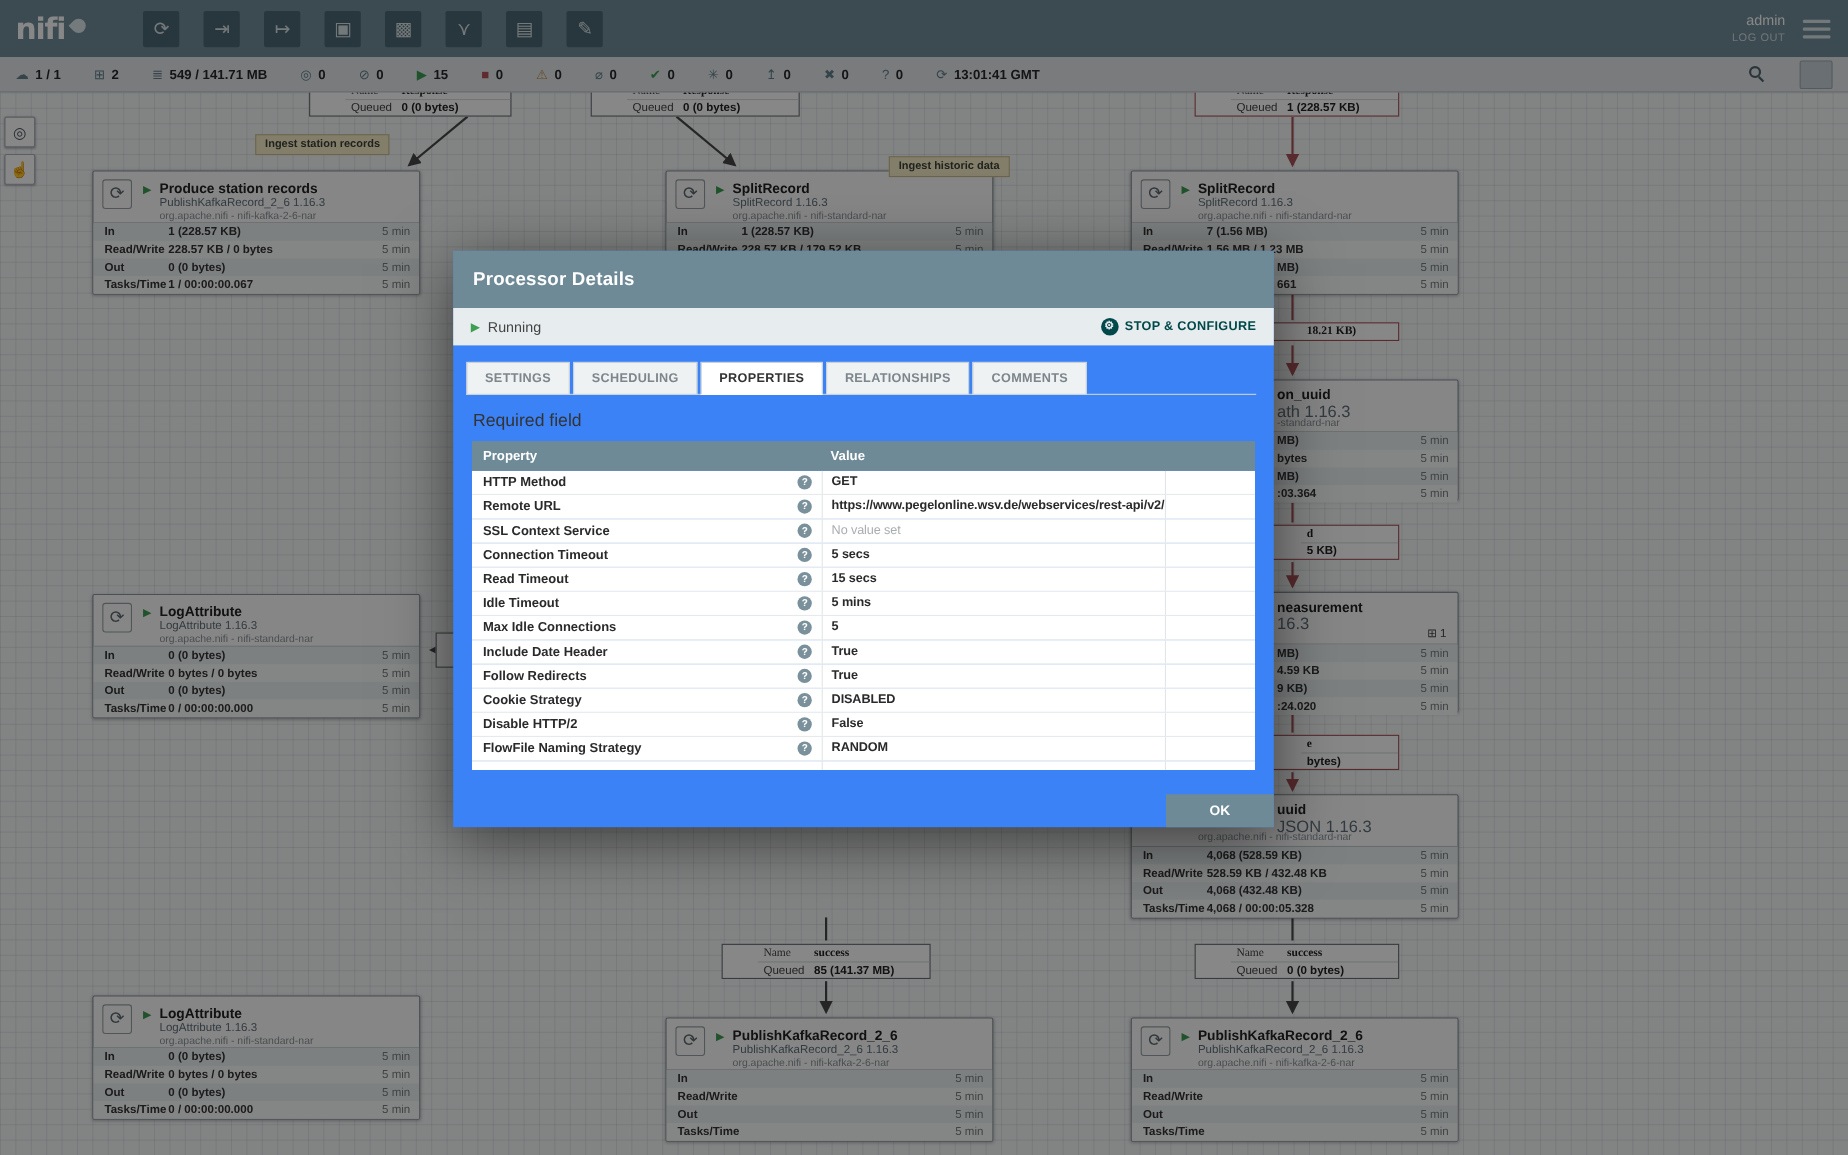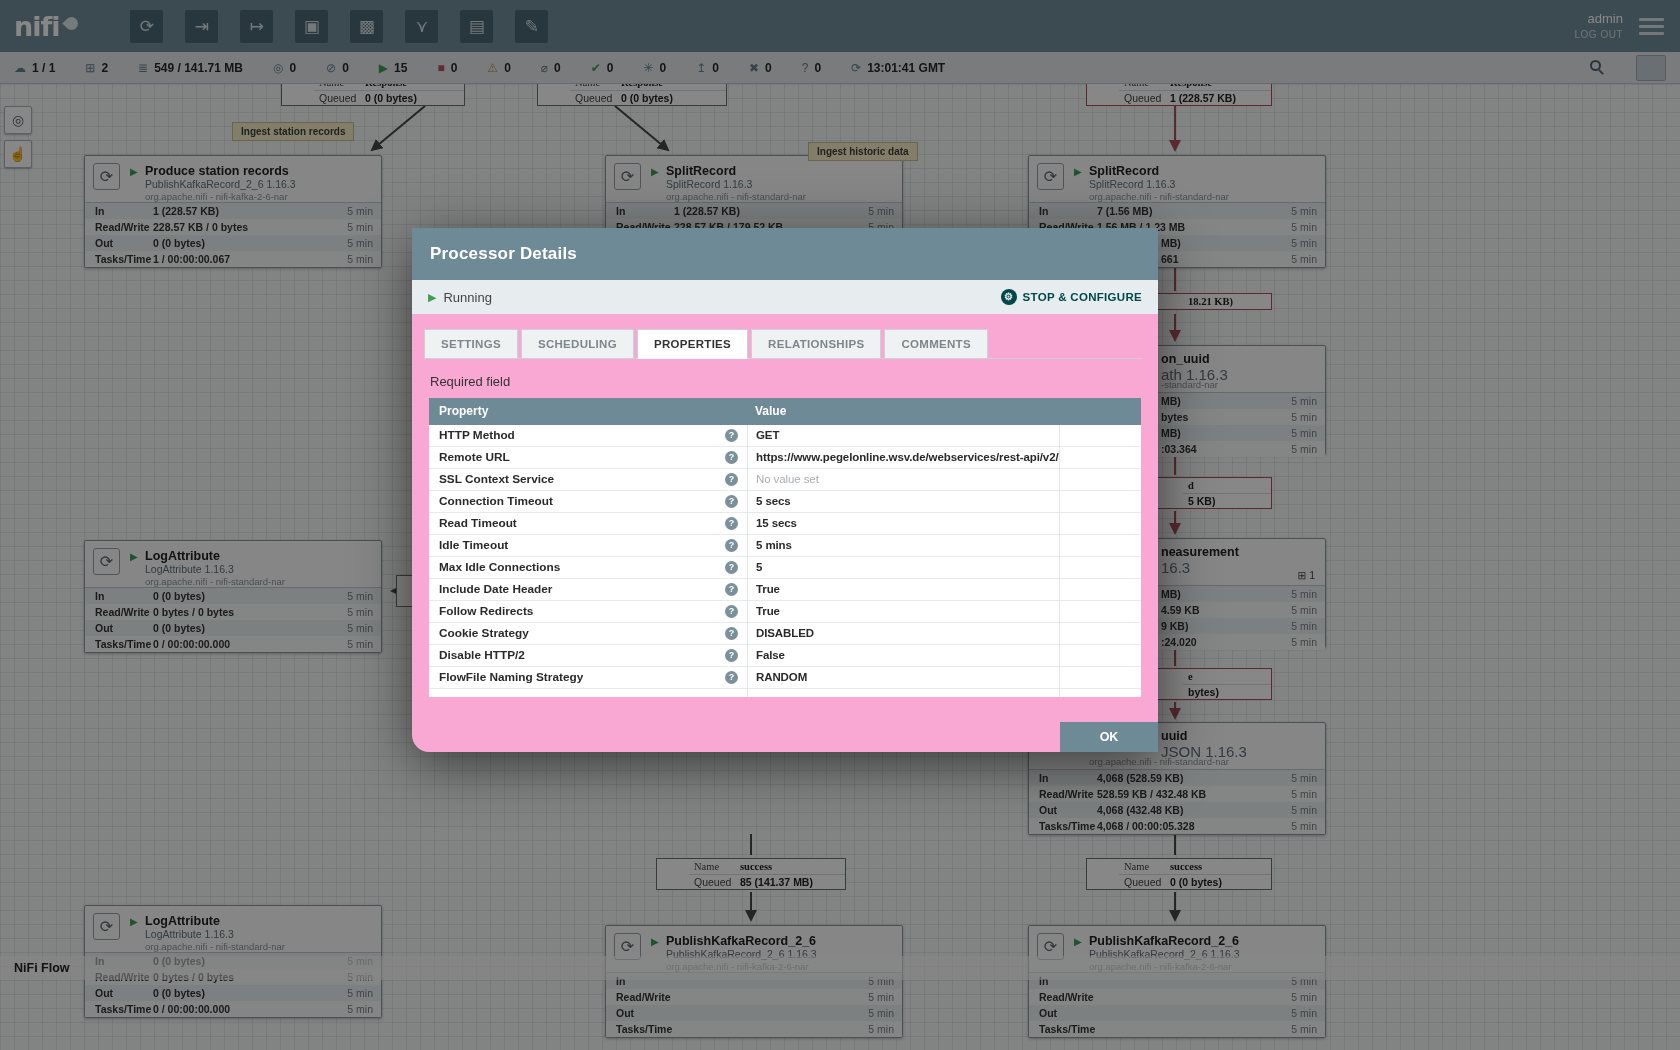--- a/index.html
+++ b/index.html
@@ -86,37 +86,37 @@
                 border-radius:2px; z-index:20; text-align:center; line-height:26px; font-size:14px;
                 color:#4E5A60; box-shadow:0 1px 2px rgba(0,0,0,0.25); cursor:pointer; }
 
   .breadcrumb-bar { position:absolute; left:0; top:956px; width:100%; height:24px;
                     background:rgba(255,255,255,0.55); z-index:15; line-height:24px;
                     padding-left:14px; font-size:12.5px; color:#222; font-weight:bold; }
 
   
   .overlay { position:absolute; inset:0; background:rgba(0,0,0,0.47); z-index:40; }
 
-  .dialog { position:absolute; left:412px; top:228px; width:746px; height:524px; background:#f9a8d4;
-            z-index:50; box-shadow:0 12px 55px rgba(0,0,0,0.55); font-size:12px;border-radius:17px; }
+  .dialog { position:absolute; left:412px; top:228px; width:746px; height:524px; background:#3b82f6;
+            z-index:50; box-shadow:0 12px 55px rgba(0,0,0,0.55); font-size:12px; }
   .dlg-header { height:52px; background:#6E8A97; display:flex; align-items:center; padding-left:18px; }
   .dlg-title { color:#FFF; font-size:17px; font-weight:bold; letter-spacing:0.2px; }
   .dlg-status { height:34px; background:#E7ECEF; display:flex; align-items:center; padding:0 16px; }
   .run-state { display:flex; align-items:center; gap:7px; color:#444; font-size:13px; }
   .run-state .tri { color:#3E9E52; font-size:11px; }
   .stop-config { margin-left:auto; display:flex; align-items:center; gap:6px; color:#004849;
                  font-size:11.5px; font-weight:bold; letter-spacing:0.3px; cursor:pointer; }
   .sc-icon { width:16px; height:16px; background:#004849; border-radius:50%; color:#E7ECEF;
              font-size:10px; line-height:16px; text-align:center; }
   .dlg-tabs { display:flex; margin:14px 16px 0 12px; border-bottom:1px solid #C9D1D5; height:31px; }
   .tab { padding:0 16px; line-height:29px; font-size:11.5px; font-weight:bold; color:#7D868C;
          background:#EFF2F3; border:1px solid #C9D1D5; margin-right:3px; letter-spacing:0.3px;
          cursor:pointer; position:relative; top:1px; }
   .tab.active { background:#FFF; color:#333; border-bottom-color:#FFF; }
-  .required-note { margin:15px 18px 9px 18px; font-size:13px; color:#333; }
+  .required-note { margin:15px 18px 9px 18px; font-size:16px; color:#333; }
   .ptable { margin:0 17px; }
   .ptable-head { display:flex; height:27px; background:#6E8A97; color:#FFF; font-weight:bold;
                  line-height:27px; font-size:12px; }
   .ph-prop { width:318px; padding-left:10px; }
   .ph-val { padding-left:8px; }
   .prows { height:272px; overflow:hidden; }
   .prow { display:flex; height:22px; line-height:21px; border-bottom:1px solid #E6EAEC; background:#FFF; }
   .pname { width:318px; padding-left:10px; position:relative; font-weight:bold; color:#2A2A2A;
            font-size:11.8px; white-space:nowrap; }
   .help-badge { position:absolute; right:9px; top:4px; width:13px; height:13px; background:#7A909B;
@@ -532,23 +532,20 @@
     <div class="search-wrap">
       <span class="search-circle"></span>
       <span class="search-handle"></span>
     </div>
     <div class="sq-button"></div>
   </div>
 
   <div class="canvas-btn" style="left:4px;top:106px;"><span>◎</span></div>
   <div class="canvas-btn" style="left:4px;top:140px;"><span>☝</span></div>
 
-  <div class="breadcrumb-bar">
-    <span>NiFi Flow</span>
-  </div>
 
   <div class="overlay"></div>
 
   <div class="dialog">
     <div class="dlg-header">
       <span class="dlg-title">Processor Details</span>
     </div>
     <div class="dlg-status">
       <span class="run-state">
         <span class="tri">▶</span>

